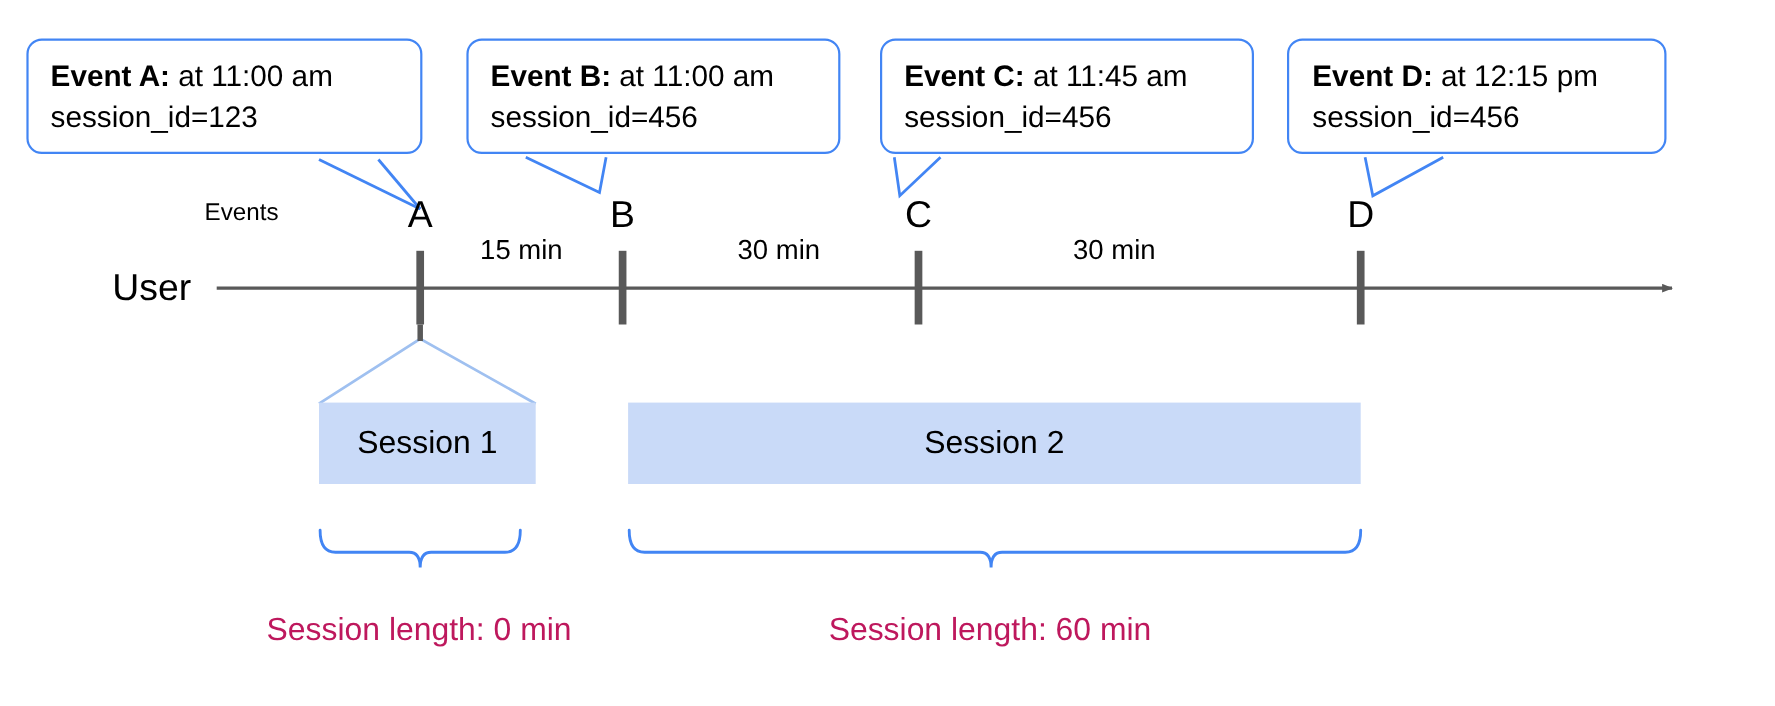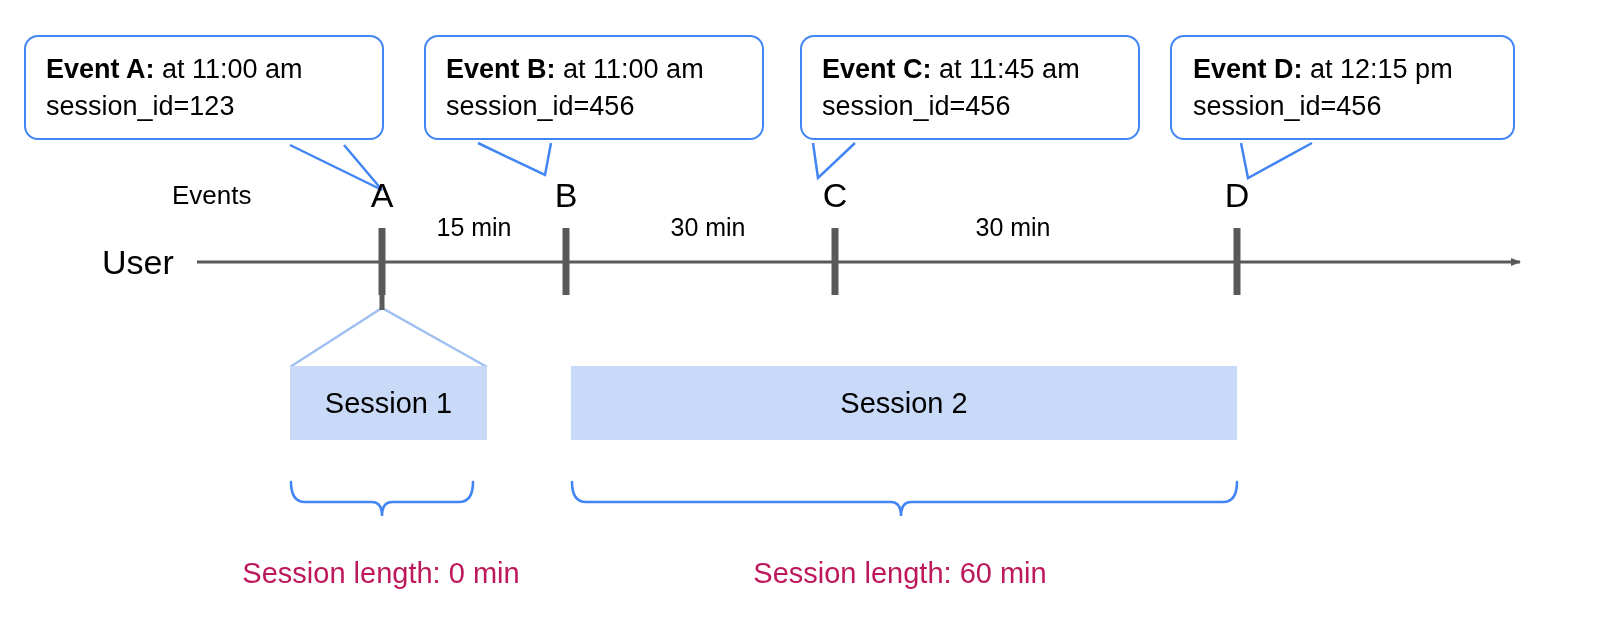--- a/index.html
+++ b/index.html
@@ -49,23 +49,24 @@
 
   
   .axis-name {
     position: absolute;
     font-size: 34px;
     color: #000000;
     white-space: nowrap;
   }
   .row-label-events {
     position: absolute;
-    font-size: 26px;
+    font-size: 22px;
     color: #000000;
     white-space: nowrap;
+    margin-left: 14px;
   }
   .event-letter {
     position: absolute;
     font-size: 34px;
     color: #000000;
     text-align: center;
     white-space: nowrap;
     transform: translateX(-50%);
   }
   .gap-label {

